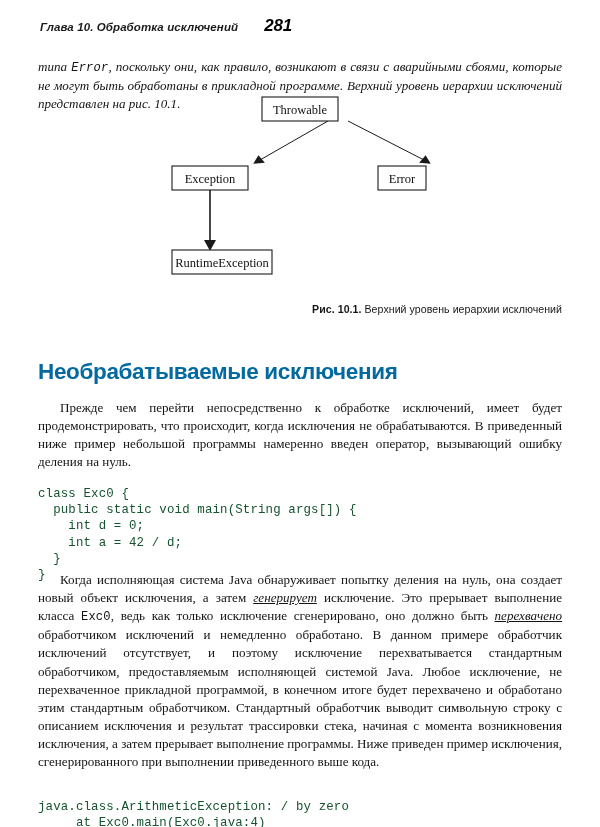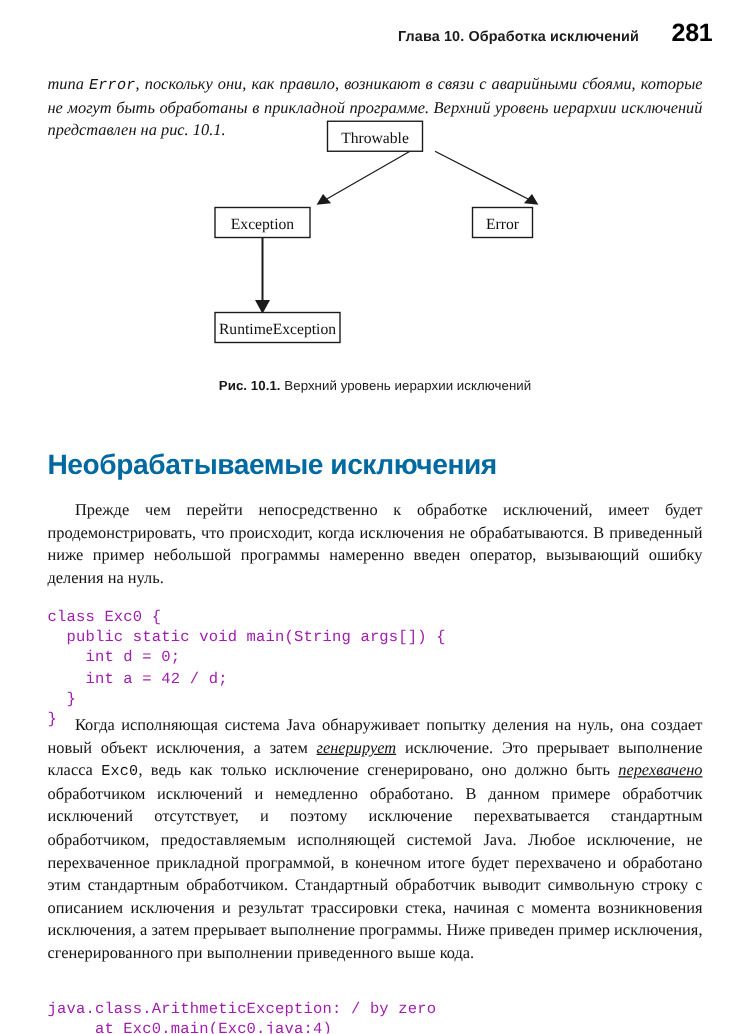--- a/index.html
+++ b/index.html
@@ -17,32 +17,32 @@
     color: #121212;
   }
 
   
   .runhead {
     position: absolute;
     top: 16px;
     left: 40px;
     right: 30px;
     display: flex;
-    justify-content: flex-end;
     align-items: baseline;
     font-family: "Liberation Sans", sans-serif;
+    font-style: italic;
   }
   .runhead-title {
     font-size: 11.5px;
     font-weight: 700;
     letter-spacing: 0.1px;
     color: #1b1b1b;
   }
   .runhead-page {
-    font-size: 20px;
+    font-size: 17px;
     font-weight: 700;
     margin-left: 26px;
     color: #000000;
     letter-spacing: -0.2px;
   }
 
   
   .body-block {
     position: absolute;
     left: 38px;
@@ -79,21 +79,21 @@
     height: 196px;
   }
   .figure svg {
     display: block;
   }
   .fig-caption {
     position: absolute;
     top: 303px;
     left: 38px;
     width: 524px;
-    text-align: center;
+    text-align: right;
     font-family: "Liberation Sans", sans-serif;
     font-size: 10.6px;
     color: #171717;
     letter-spacing: 0.05px;
   }
   .fig-caption .fig-num {
     font-weight: 700;
   }
 
   
@@ -111,21 +111,21 @@
 
   
   .code-block {
     position: absolute;
     left: 38px;
     width: 524px;
     font-family: "Liberation Mono", monospace;
     font-size: 12.4px;
     line-height: 16.2px;
     white-space: pre;
-    color: #a21caf;
+    color: #14532d;
     letter-spacing: 0.15px;
     margin-top: 24px;
   }
   #code-example { top: 462px; }
   #code-output  { top: 775px; }
 </style>
 </head>
 <body>
 
 <div class="page">

